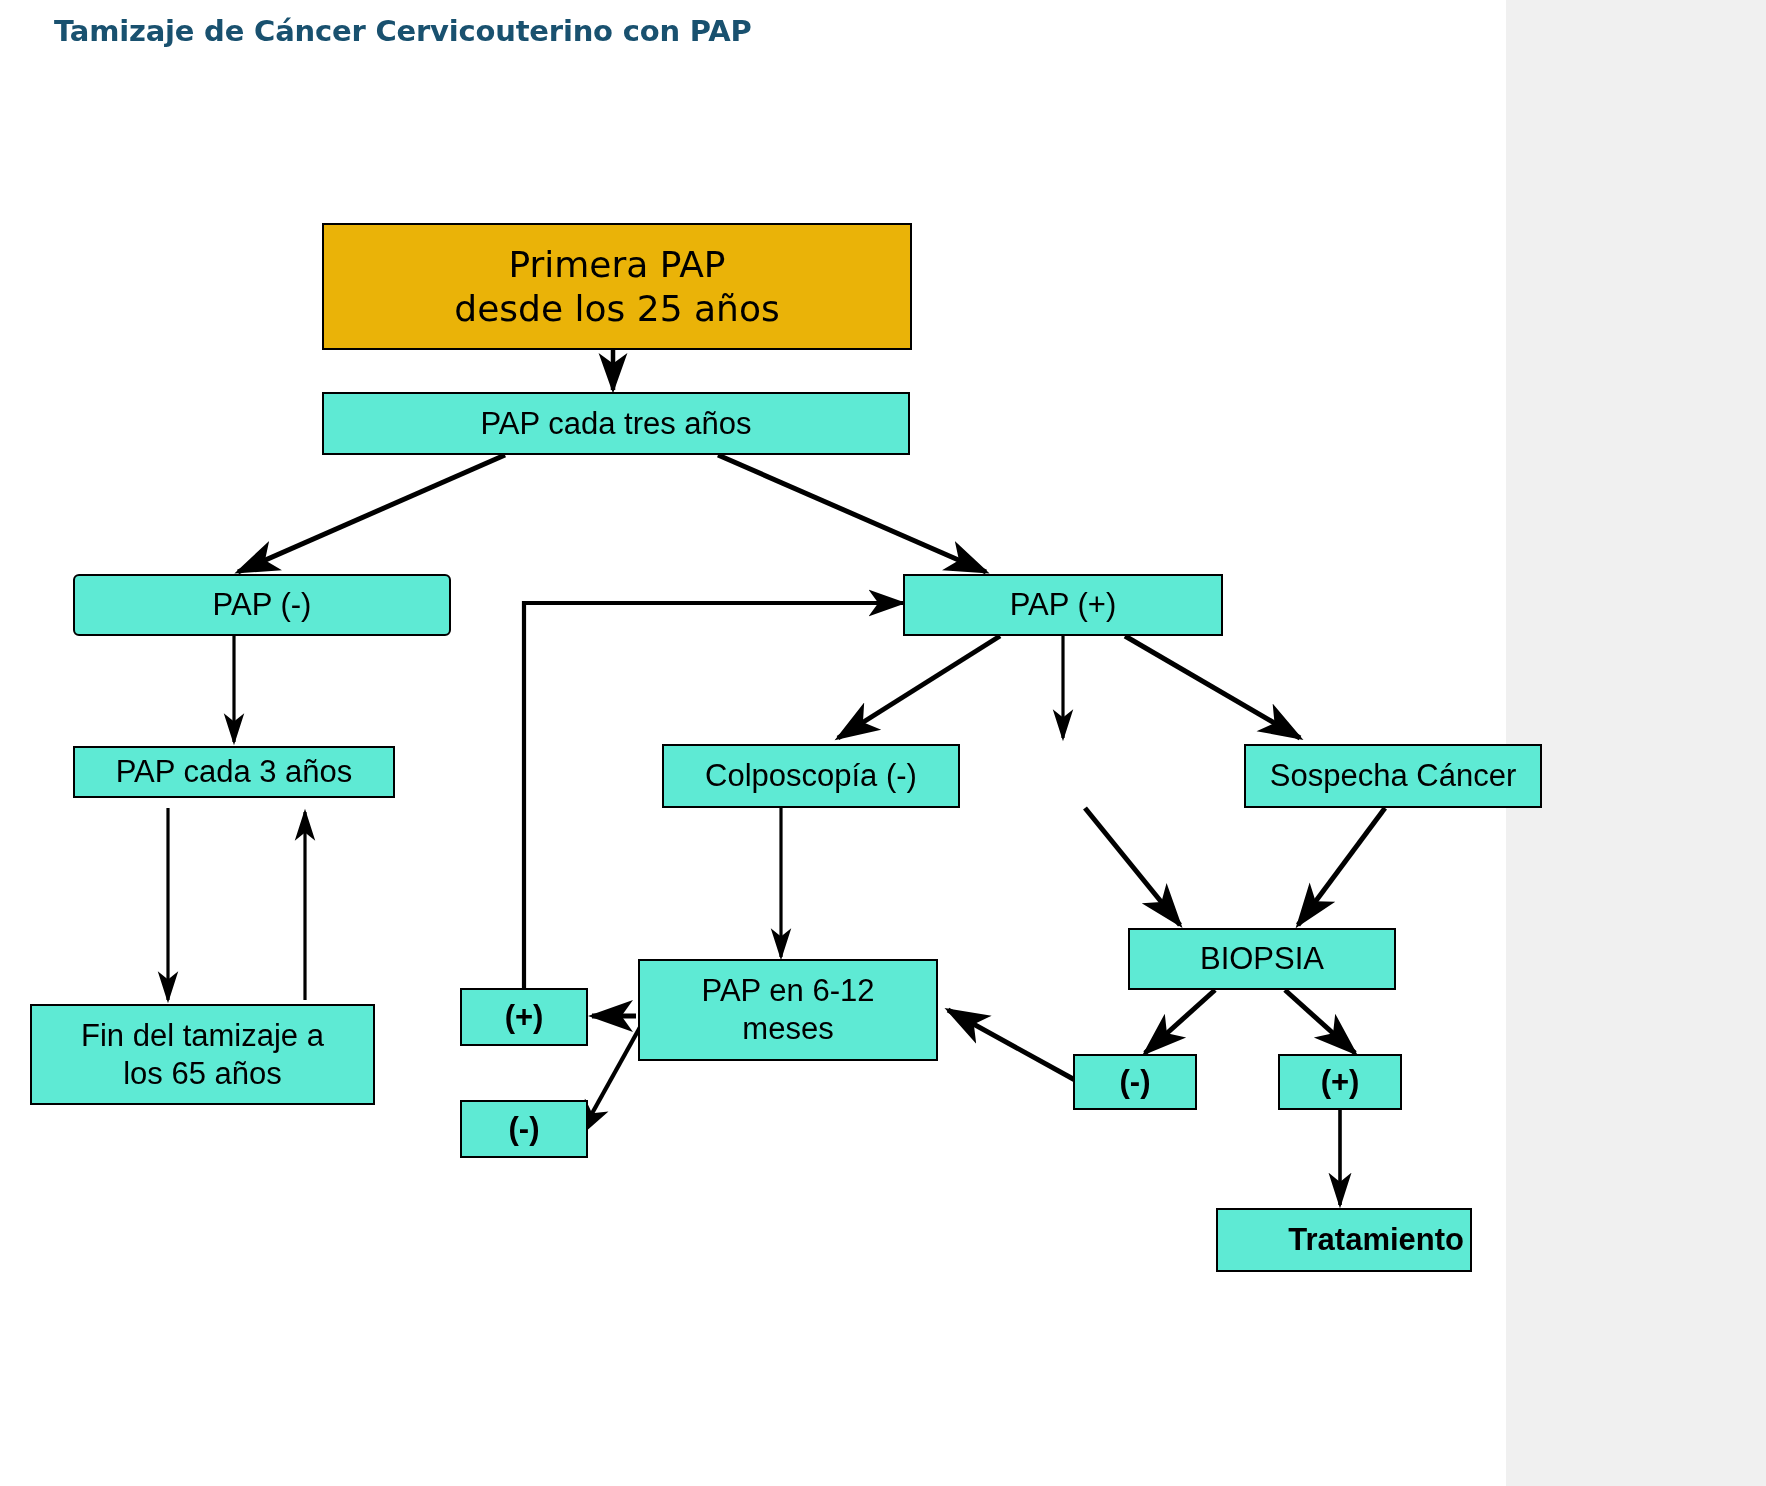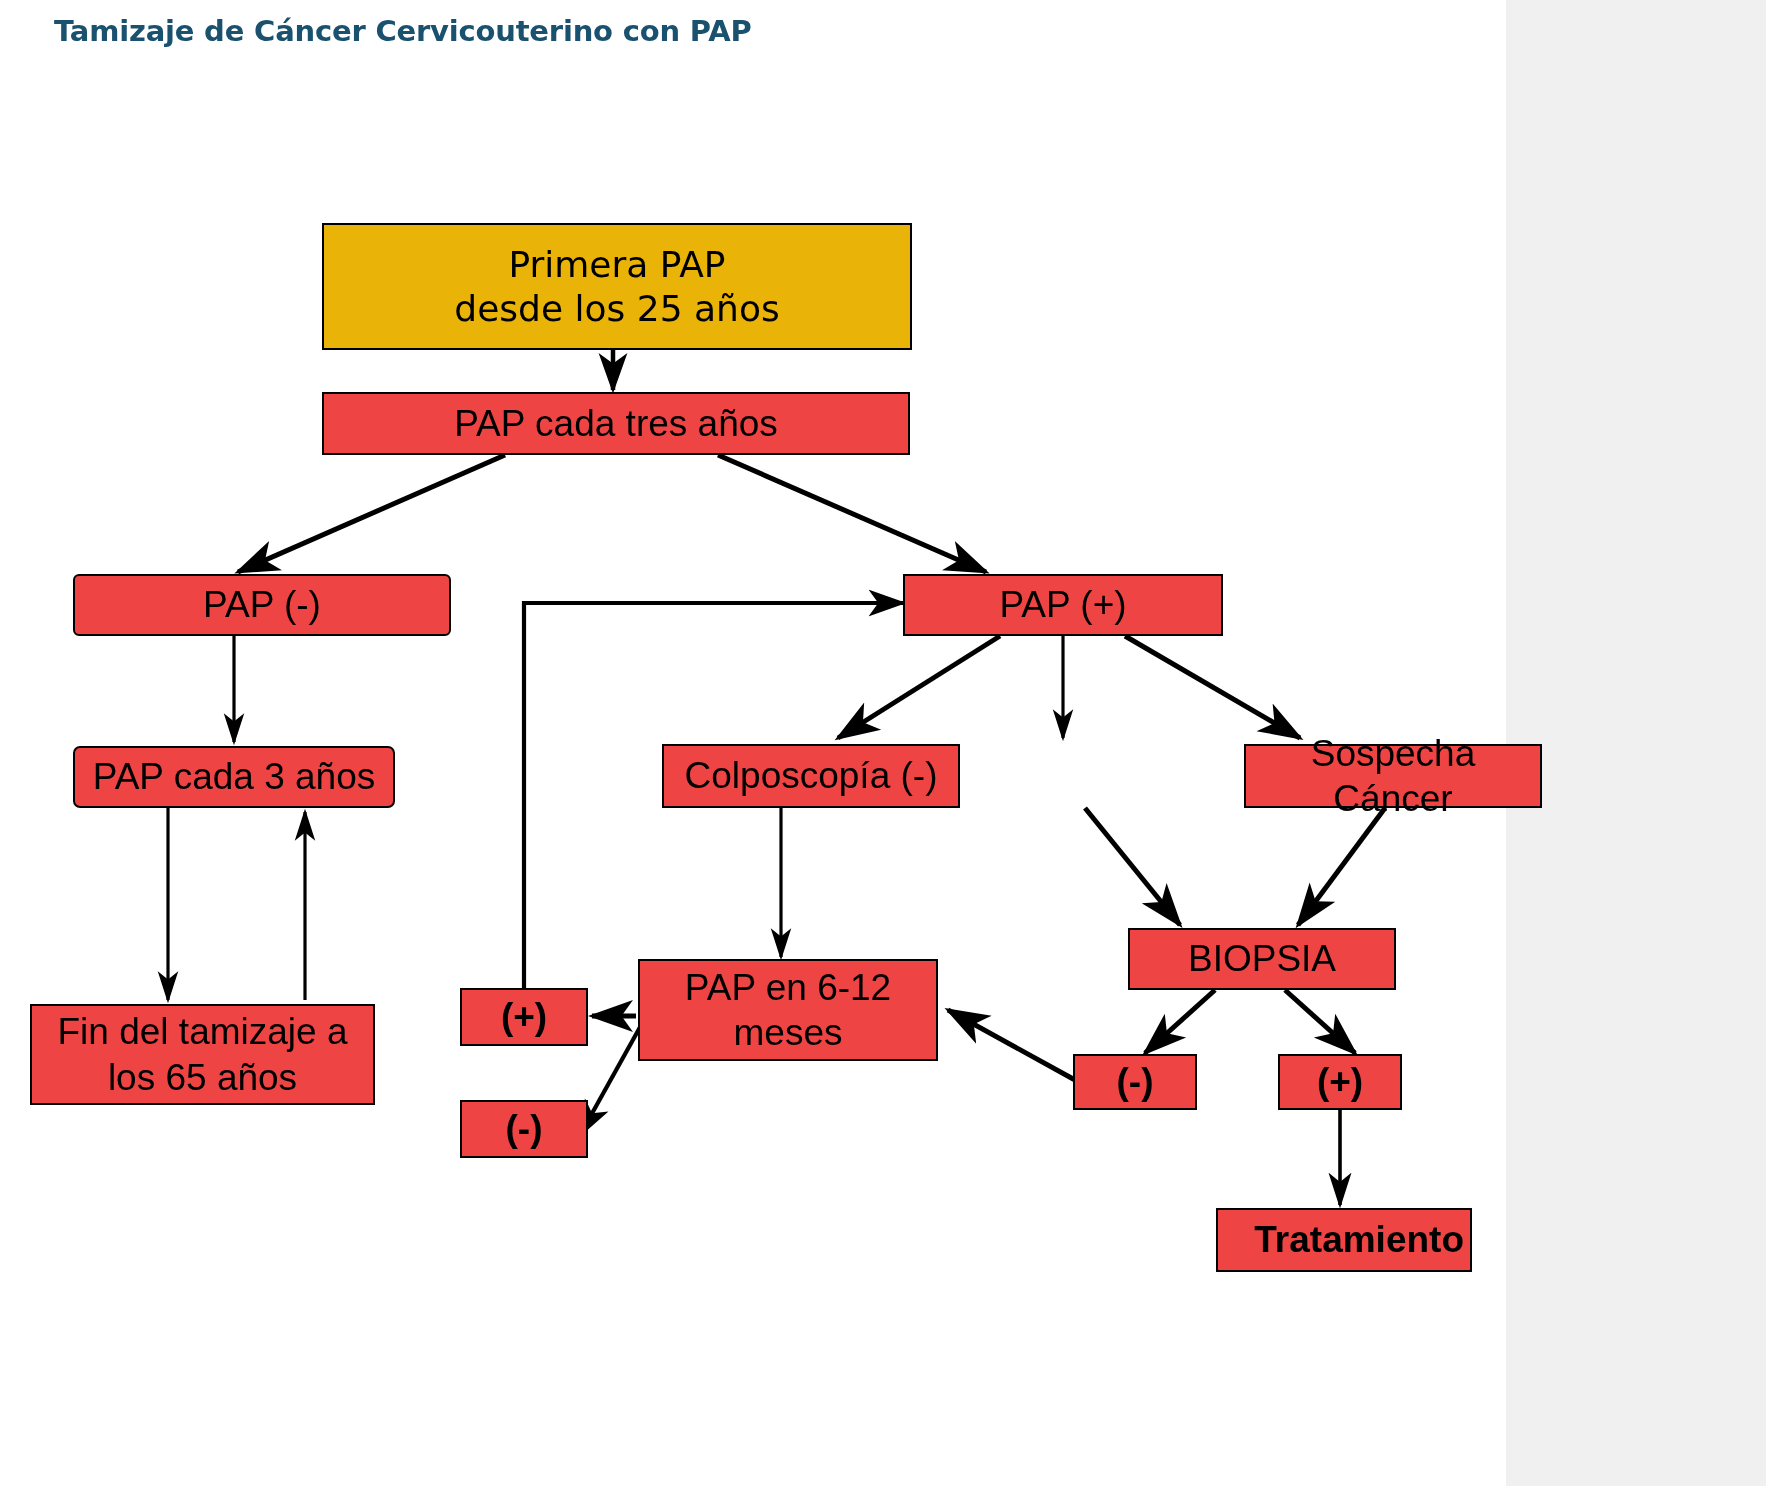--- a/index.html
+++ b/index.html
@@ -29,27 +29,27 @@
     font-weight: bold;
     font-size: 29px;
     color: #19516f;
     letter-spacing: -0.2px;
     white-space: nowrap;
     margin-left: 24px;
   }
   .node {
     position: absolute;
     border: 2px solid #000000;
-    background: #ef4444;
+    background: #5eead4;
     display: flex;
     align-items: center;
     justify-content: center;
     text-align: center;
     font-family: "Liberation Sans", sans-serif;
-    font-size: 37px;
+    font-size: 31px;
     color: #000000;
     line-height: 1.22;
     padding: 2px 6px;
   }
   .node.fill-blue {
     background: #eab308;
     border: 2px solid #000000;
     font-family: "DejaVu Sans", sans-serif;
     font-size: 36px;
   }
@@ -132,21 +132,21 @@
   </div>
 
   <div class="node" style="left:73px; top:574px; width:378px; height:62px;border-radius:6px;">
     <span>PAP (-)</span>
   </div>
 
   <div class="node" style="left:903px; top:574px; width:320px; height:62px;">
     <span>PAP (+)</span>
   </div>
 
-  <div class="node" style="left:73px; top:746px; width:322px; height:62px;border-radius:7px;">
+  <div class="node" style="left:73px; top:746px; width:322px; height:52px;">
     <span>PAP cada 3 años</span>
   </div>
 
   <div class="node" style="left:30px; top:1004px; width:345px; height:101px;text-align:center;">
     <div>
       <span class="line">Fin del tamizaje a</span>
       <span class="line">los 65 años</span>
     </div>
   </div>
 

